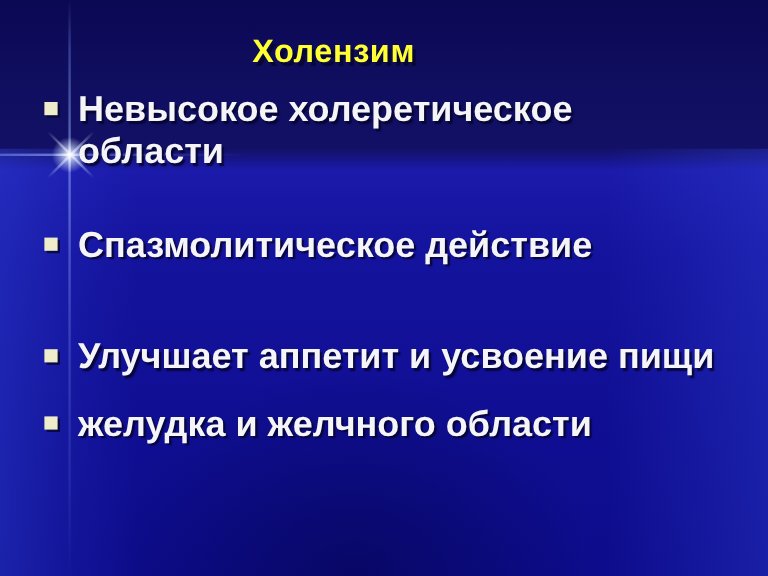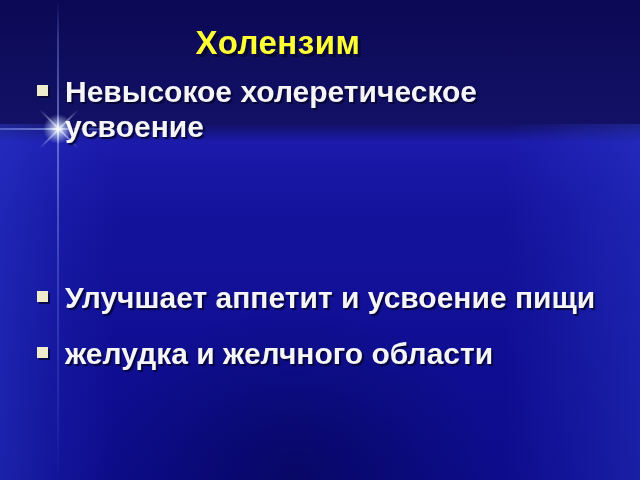--- a/index.html
+++ b/index.html
@@ -54,21 +54,21 @@
   .ray-nesw{transform:rotate(-45deg);}
   .flare-core{
     position:absolute;left:43px;top:114px;width:30px;height:30px;border-radius:50%;
     background:radial-gradient(circle, rgba(255,255,255,0.95) 0%, rgba(205,220,255,0.55) 35%, rgba(160,180,250,0) 70%);
   }
   
   .title{
     position:absolute;left:0;top:19px;width:528px;margin:0;
     box-sizing:border-box;padding-left:28px;
     text-align:center;
-    font-size:33px;line-height:48px;font-weight:bold;
+    font-size:27px;line-height:48px;font-weight:bold;
     color:var(--title-color,#ffff33);
     text-shadow:3px 3px 0 rgba(8,6,48,0.95);
     letter-spacing:0.5px;
   }
   
   .bullet{
     position:absolute;left:37px;
     display:flex;align-items:flex-start;
     color:var(--body-text-color,#f5f5f8);
     font-size:30px;line-height:35px;font-weight:bold;
@@ -103,24 +103,30 @@
     <div class="flare-ray ray-nesw"></div>
     <div class="flare-core"></div>
   </div>
 
   <h1 class="title">Холензим</h1>
 
   <div class="bullet b1">
     <span class="marker"></span>
     <div class="text">
       <div class="line">Невысокое холеретическое</div>
-      <div class="line">усвоение</div>
+      <div class="line">области</div>
     </div>
   </div>
 
+  <div class="bullet b2">
+    <span class="marker"></span>
+    <div class="text">
+      <div class="line">Спазмолитическое действие</div>
+    </div>
+  </div>
 
   <div class="bullet b3">
     <span class="marker"></span>
     <div class="text">
       <div class="line">Улучшает аппетит и усвоение пищи</div>
     </div>
   </div>
 
   <div class="bullet b4">
     <span class="marker"></span>

